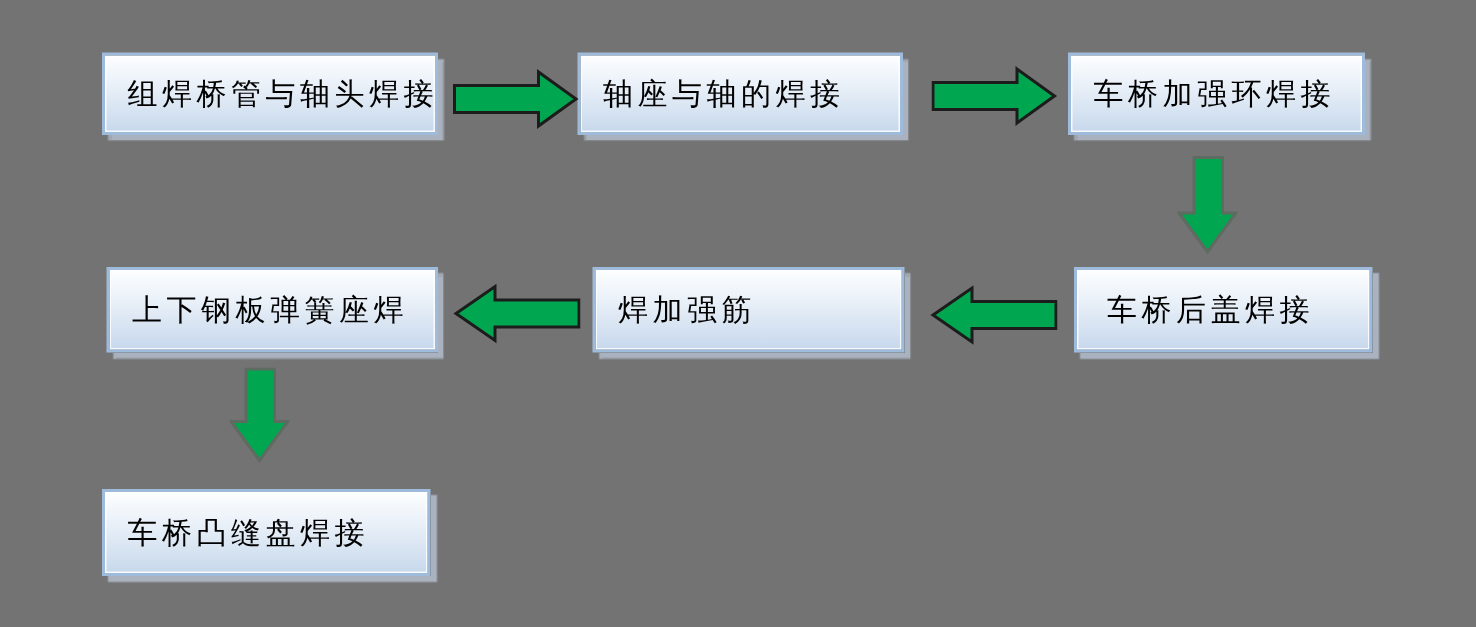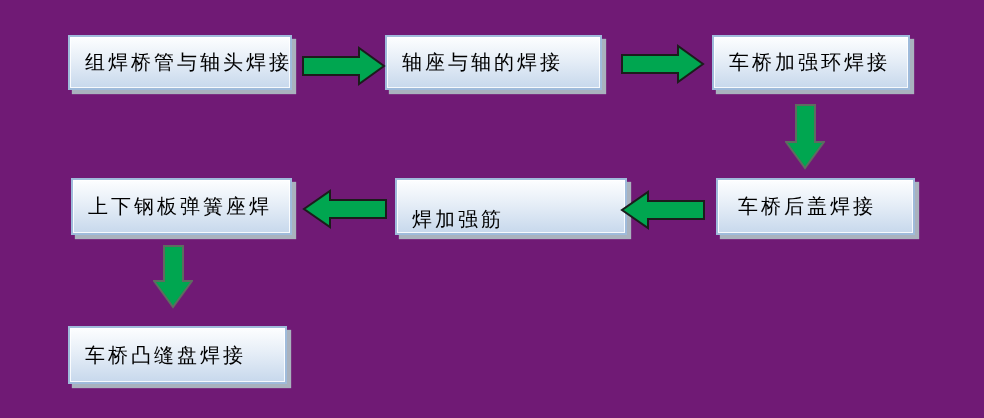--- a/index.html
+++ b/index.html
@@ -5,21 +5,21 @@
   html, body {
     margin: 0;
     padding: 0;
     background: #ffffff;
     font-family: "Liberation Sans", "DejaVu Sans", sans-serif;
   }
   .canvas {
     position: relative;
     width: 984px;
     height: 418px;
-    background: #701a75;
+    background: #737373;
     overflow: hidden;
   }
   .node {
     position: absolute;
     box-sizing: border-box;
     border: 2px solid var(--box-border, #9FBBDB);
     background: linear-gradient(180deg,
       var(--box-fill-top, #FDFEFF) 0%,
       #E6EEF7 45%,
       var(--box-fill-bottom, #C7D8EC) 100%);
@@ -31,21 +31,21 @@
     font-size: 20px;
     letter-spacing: 3px;
     color: var(--text-color, #000000);
     white-space: nowrap;
   }
   .arrow { position: absolute; }
   #n1 { left: 68px;  top: 35px;  width: 224px; height: 55px; }
   #n2 { left: 385px; top: 35px;  width: 217px; height: 55px; }
   #n3 { left: 712px; top: 35px;  width: 198px; height: 55px; }
   #n4 { left: 716px; top: 178px; width: 199px; height: 57px; padding-left: 20px; }
-  #n5 { left: 395px; top: 178px; width: 232px; height: 57px; align-items: flex-end; }
+  #n5 { left: 395px; top: 178px; width: 208px; height: 57px; }
   #n6 { left: 71px;  top: 178px; width: 221px; height: 57px; }
   #n7 { left: 68px;  top: 326px; width: 219px; height: 58px; }
   #a1 { left: 302px; top: 46px; }
   #a2 { left: 621px; top: 44px; }
   #a3 { left: 785px; top: 104px; }
   #a4 { left: 619px; top: 189px; }
   #a5 { left: 301px; top: 188px; }
   #a6 { left: 153px; top: 245px; }
 </style>
 </head>

